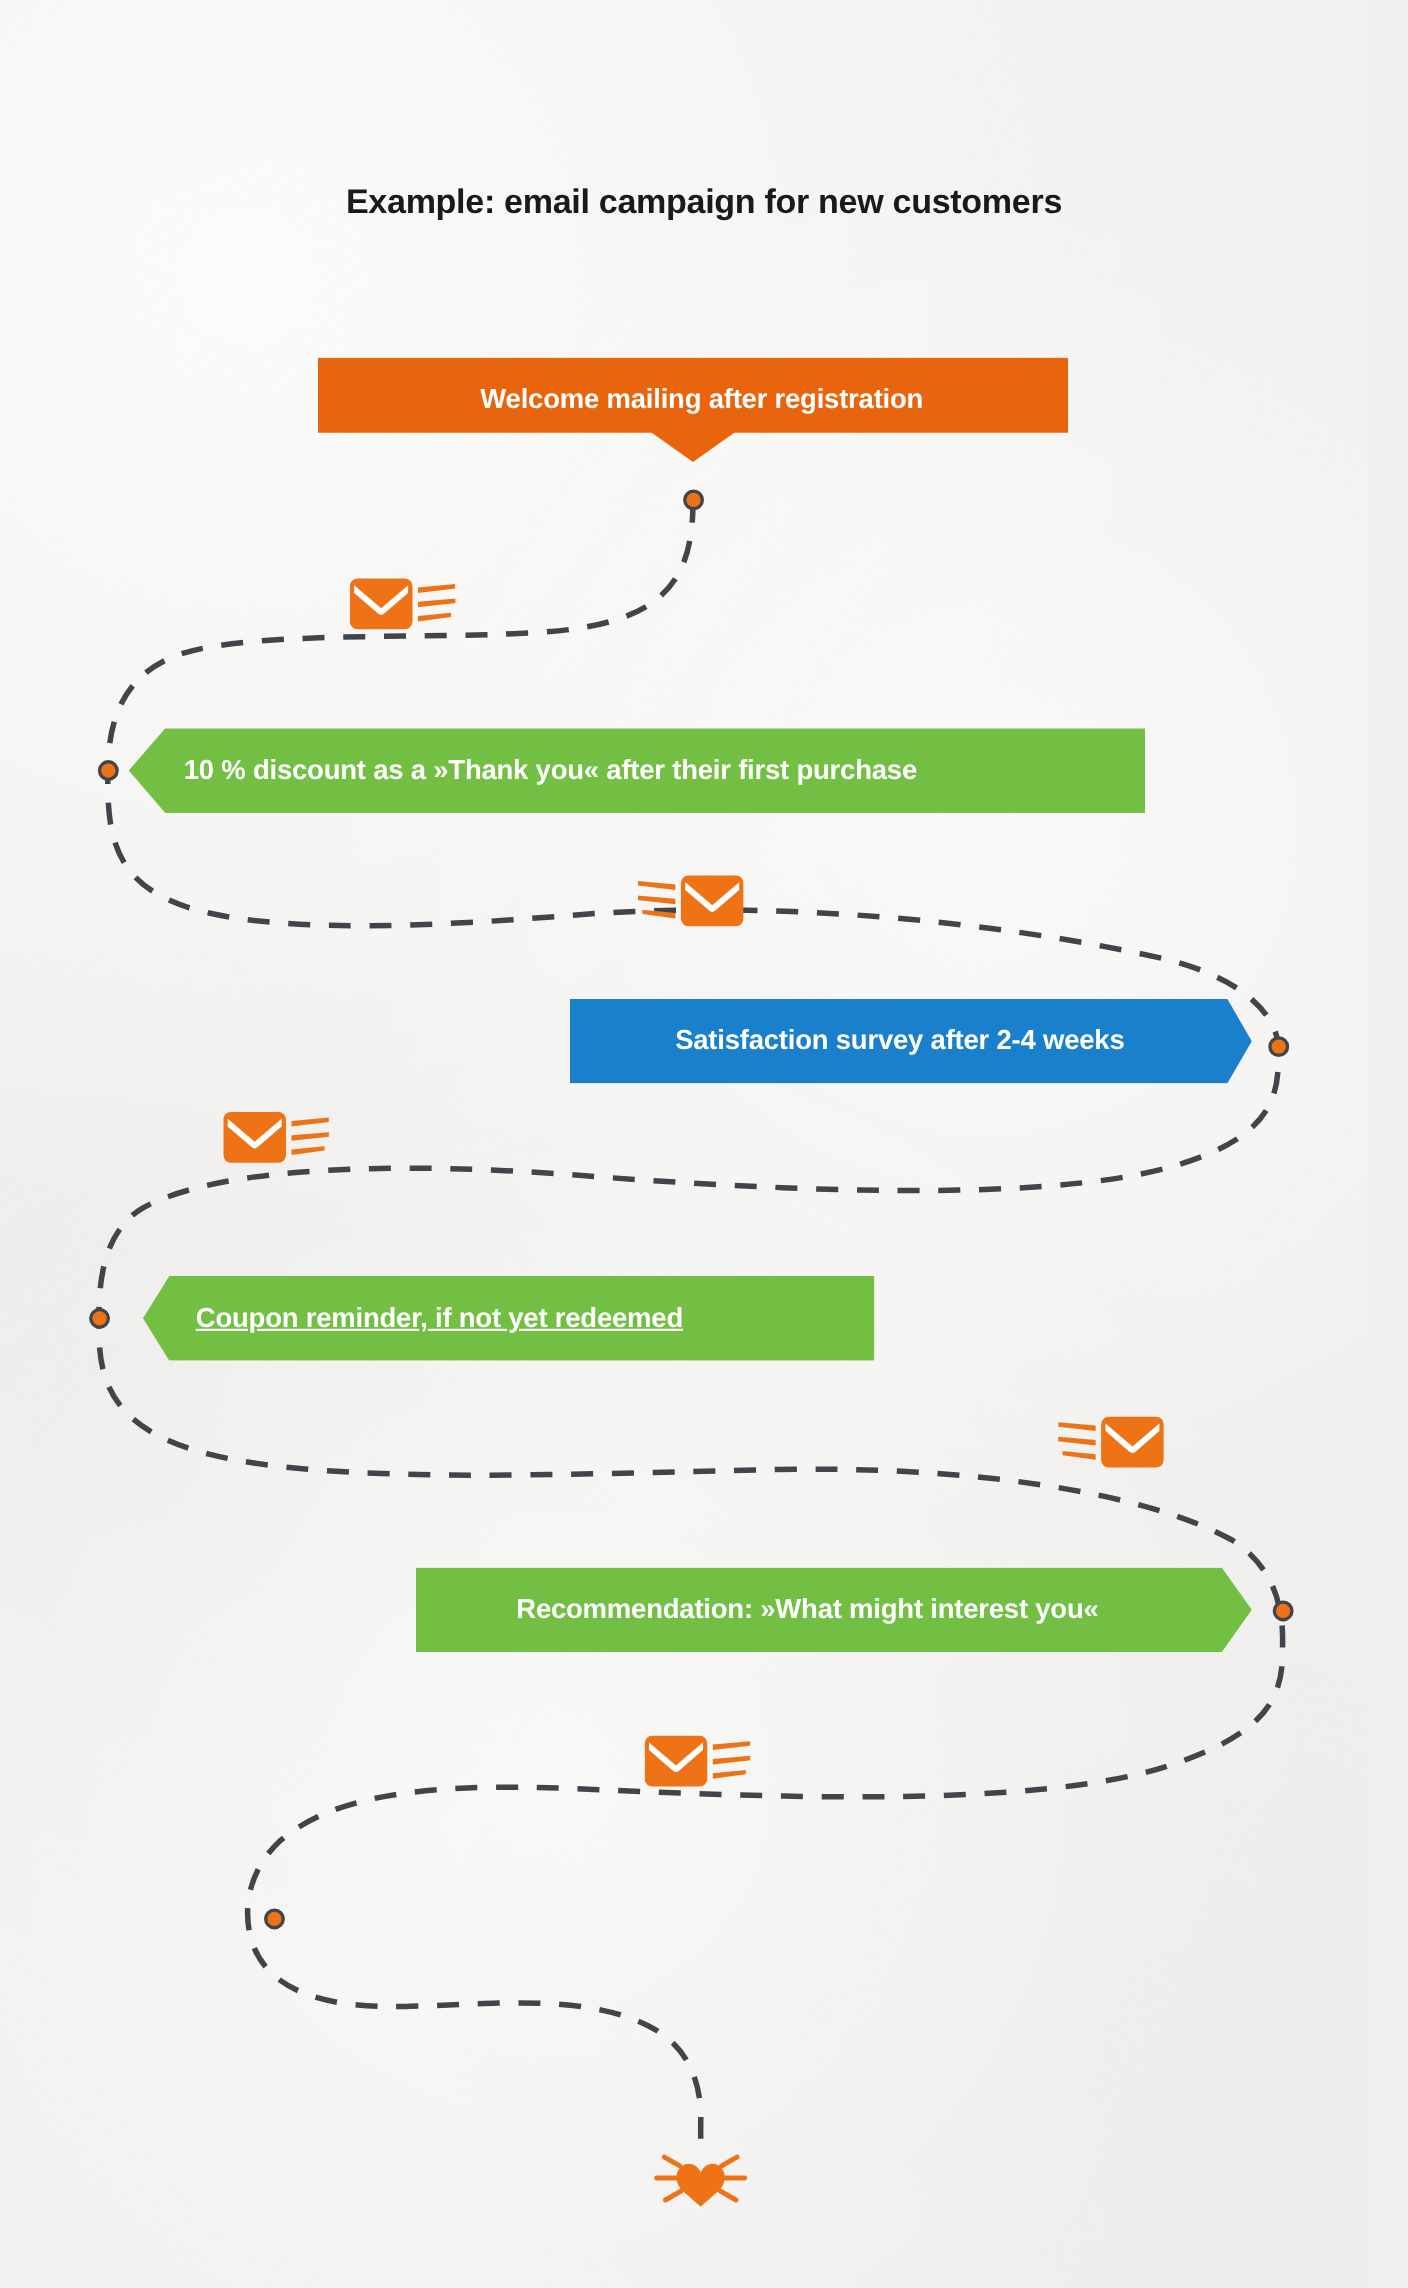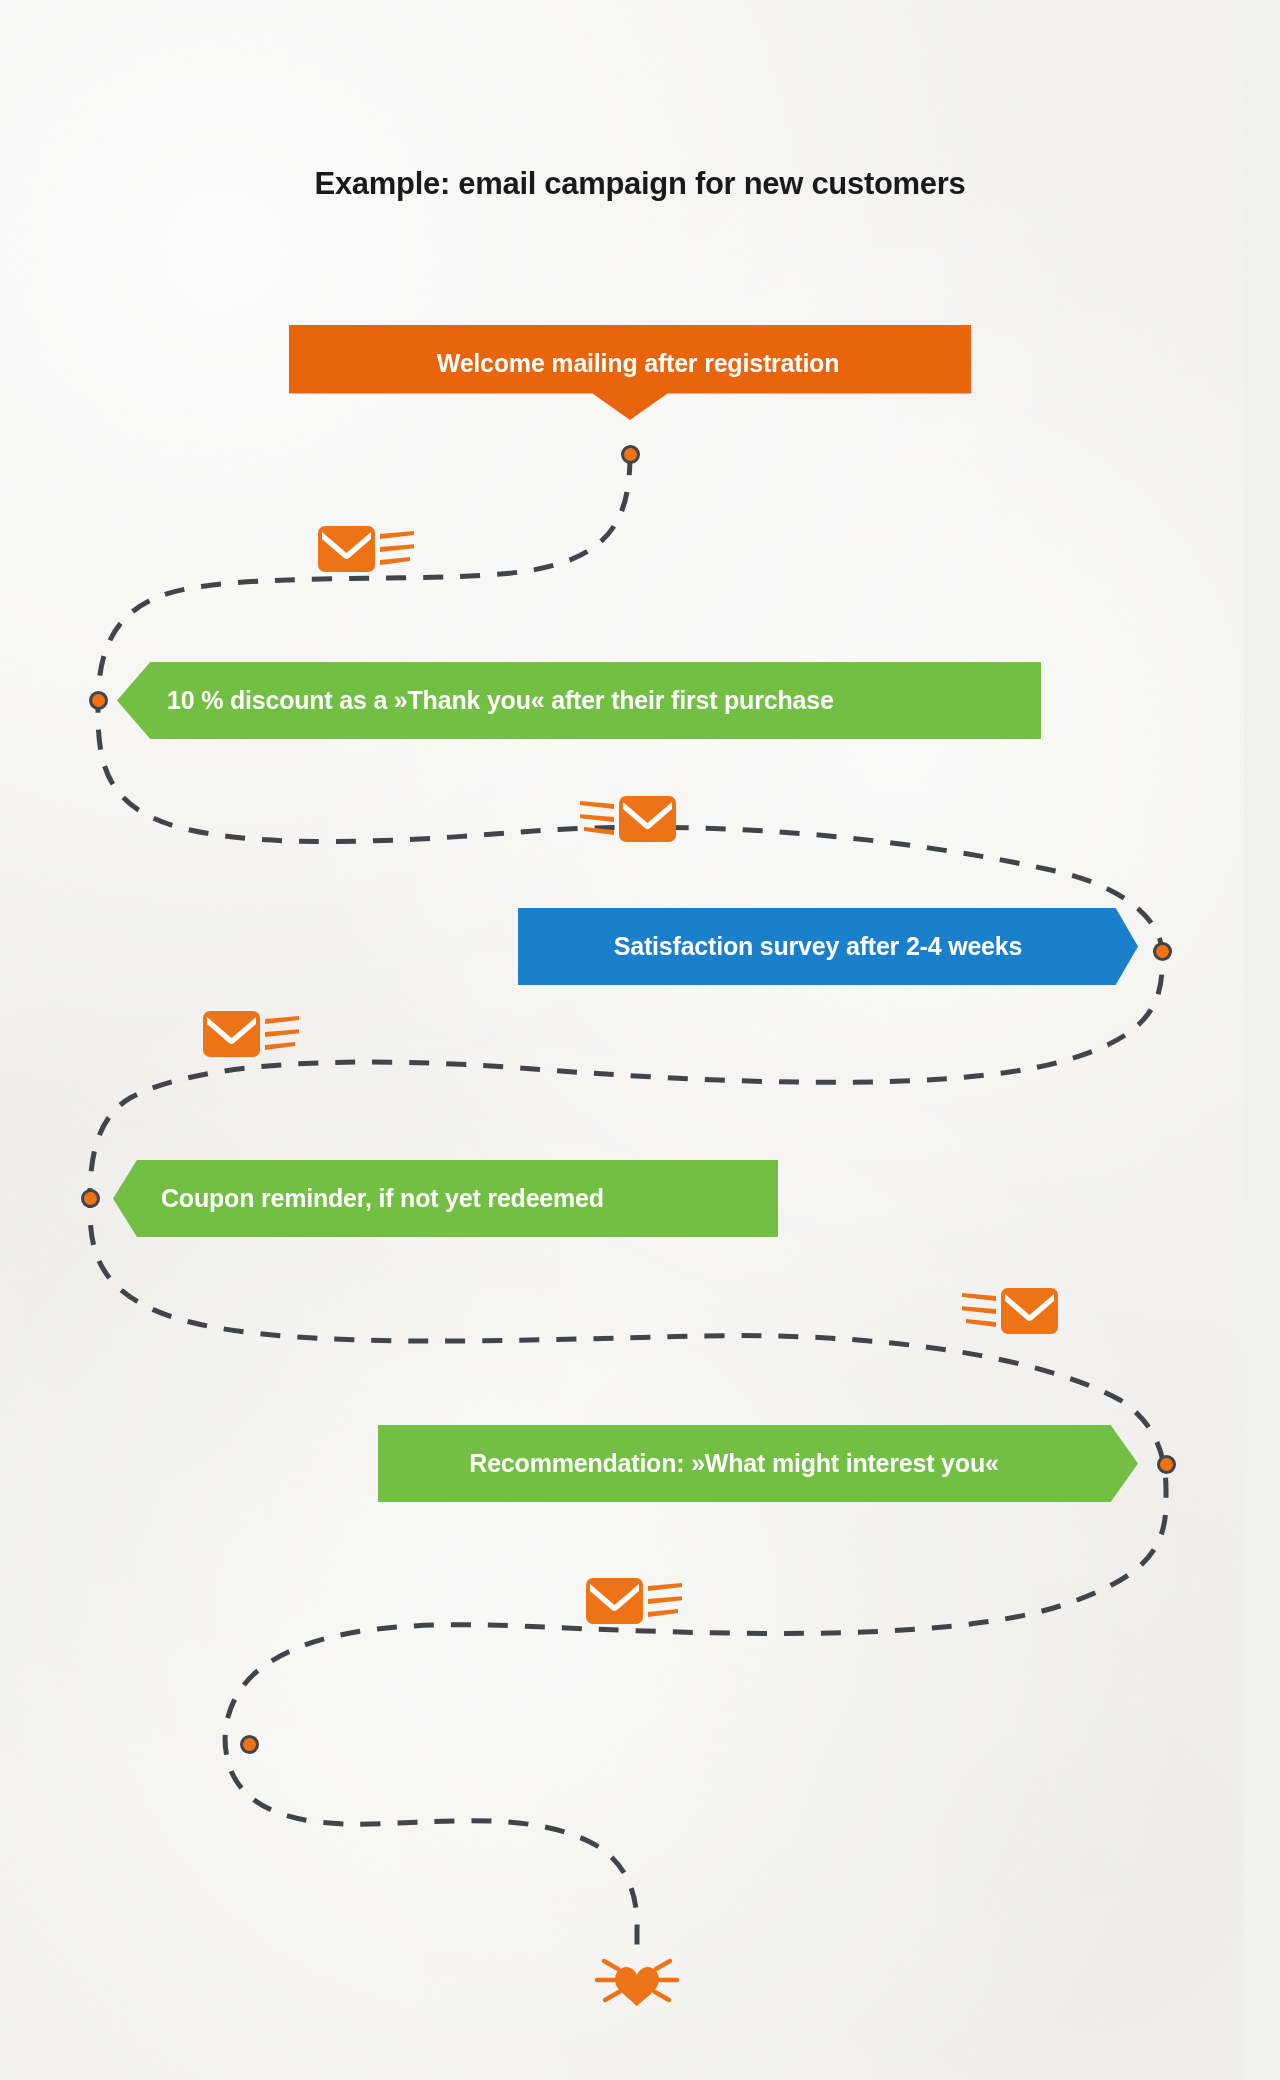--- a/index.html
+++ b/index.html
@@ -170,21 +170,21 @@
   <div class="banner b-green tip-left" style="left:117px; top:662px; width:924px; height:77px; padding-left:50px;">
     <span class="banner-label" style="text-align:left;">10 % discount as a »Thank you« after their first purchase</span>
   </div>
   <div class="dot" style="left:89px; top:691px;"></div>
 
   <div class="banner b-blue tip-right" style="left:518px; top:908px; width:620px; height:77px; padding-right:48px;">
     <span class="banner-label" style="text-align:center;padding-left:28px;">Satisfaction survey after 2-4 weeks</span>
   </div>
   <div class="dot" style="left:1153px; top:942px;"></div>
 
-  <div class="banner b-green tip-left" style="left:113px; top:1160px; width:665px; height:77px; padding-left:48px;">
+  <div class="banner b-green tip-left" style="left:130px; top:1160px; width:665px; height:77px; padding-left:48px;text-decoration:underline;">
     <span class="banner-label" style="text-align:left;">Coupon reminder, if not yet redeemed</span>
   </div>
   <div class="dot" style="left:81px; top:1189px;"></div>
 
   <div class="banner b-green tip-right" style="left:378px; top:1425px; width:760px; height:77px; padding-right:48px;">
     <span class="banner-label" style="text-align:center;">Recommendation: »What might interest you«</span>
   </div>
   <div class="dot" style="left:1157px; top:1455px;"></div>
 
   <div class="dot" style="left:240px; top:1735px;"></div>

